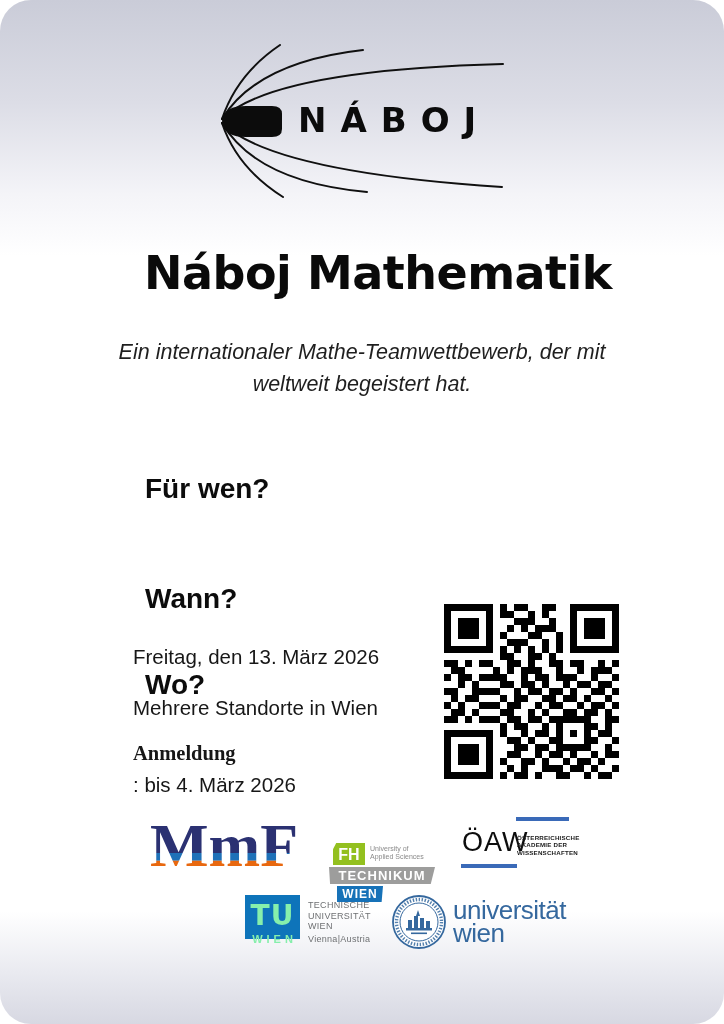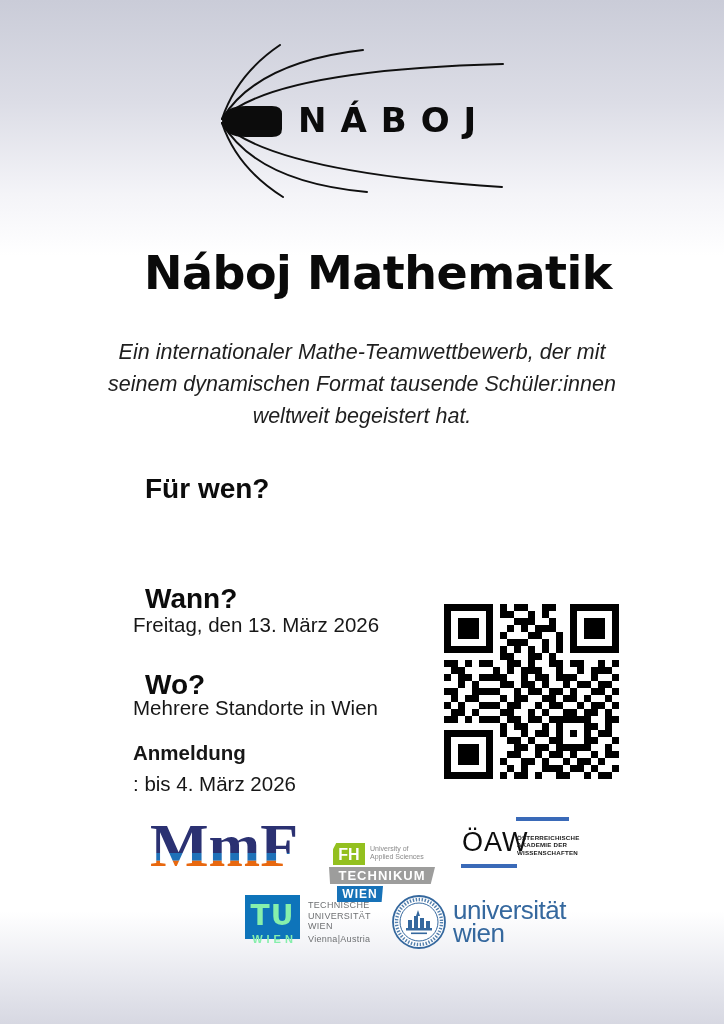--- a/index.html
+++ b/index.html
@@ -1,19 +1,20 @@
 <!DOCTYPE html>
 <html><head>
 <meta charset="utf-8">
 <style>
   html,body{margin:0;padding:0;}
   .poster{
     position:relative;width:724px;height:1024px;overflow:hidden;
     font-family:"Liberation Sans",sans-serif;color:#111;
     background:linear-gradient(180deg,#caccd8 0%,#dcdde6 10%,#f4f4f8 19%,#ffffff 25%,#ffffff 89%,#e9eaf0 95%,#d7d8e2 100%);
+    border-radius:31px;
   }
   
   .logo{position:absolute;left:212px;top:44px;width:300px;height:160px;}
   .logo svg{position:absolute;left:0;top:0;}
   .logo-text{
     position:absolute;left:86px;top:56px;
     font-family:"DejaVu Sans",sans-serif;font-weight:800;font-size:34px;
     letter-spacing:14px;color:#0b0b0b;white-space:nowrap;
   }
   
@@ -25,24 +26,24 @@
   .intro{
     position:absolute;top:336px;left:62px;width:600px;text-align:center;margin:0;
     font-style:italic;font-size:21.5px;line-height:32px;color:#1f1f1f;
   }
   .intro span{display:block;}
   
   .sec-h{position:absolute;left:133px;margin:12px;font-size:28px;font-weight:bold;color:#0c0c0c;text-align:right;}
   .sec-b{position:absolute;left:133px;margin:0;font-size:20.5px;line-height:31px;color:#171717;}
   .sec-b span{display:block;}
   .h-fuerwen{top:461px;} .b-fuerwen{top:497px;}
-  .h-wann{top:571px;}    .b-wann{top:609px;}
+  .h-wann{top:571px;}    .b-wann{top:641px;}
   .h-wo{top:657px;}      .b-wo{top:692px;}
   .b-anmeldung{top:737px;font-size:20.5px;}
-  .b-anmeldung b{font-weight:bold;}
+  .b-anmeldung b{font-weight:bold;font-family:Liberation Serif, serif;}
   
   .qr{
     position:absolute;left:442px;top:602px;
     display:grid;grid-template-columns:repeat(25,7px);grid-auto-rows:7px;
     background:#fff;padding:2px;
   }
   .qm{width:7px;height:7px;} .qm.on{background:#000;}
   
   .partner{position:absolute;}
   
@@ -109,21 +110,20 @@
       </g>
       <path d="M10,77 C11,66 20,62 34,62 L60,62 Q70,62 70,70 L70,85 Q70,93 60,93 L34,93 C20,93 11,89 10,77 Z" fill="#0c0c0c"></path>
     </svg>
     <span class="logo-text">NÁBOJ</span>
   </div>
 
   <h1 class="title">Náboj Mathematik</h1>
 
   <p class="intro">
     <span>Ein internationaler Mathe-Teamwettbewerb, der mit</span>
-    <span>seinem dynamischen Format tausende Schüler:innen</span>
     <span>weltweit begeistert hat.</span>
   </p>
 
   <h2 class="sec-h h-fuerwen">Für wen?</h2>
 
   <h2 class="sec-h h-wann">Wann?</h2>
   <p class="sec-b b-wann">Freitag, den 13. März 2026</p>
 
   <h2 class="sec-h h-wo">Wo?</h2>
   <p class="sec-b b-wo">Mehrere Standorte in Wien</p>

